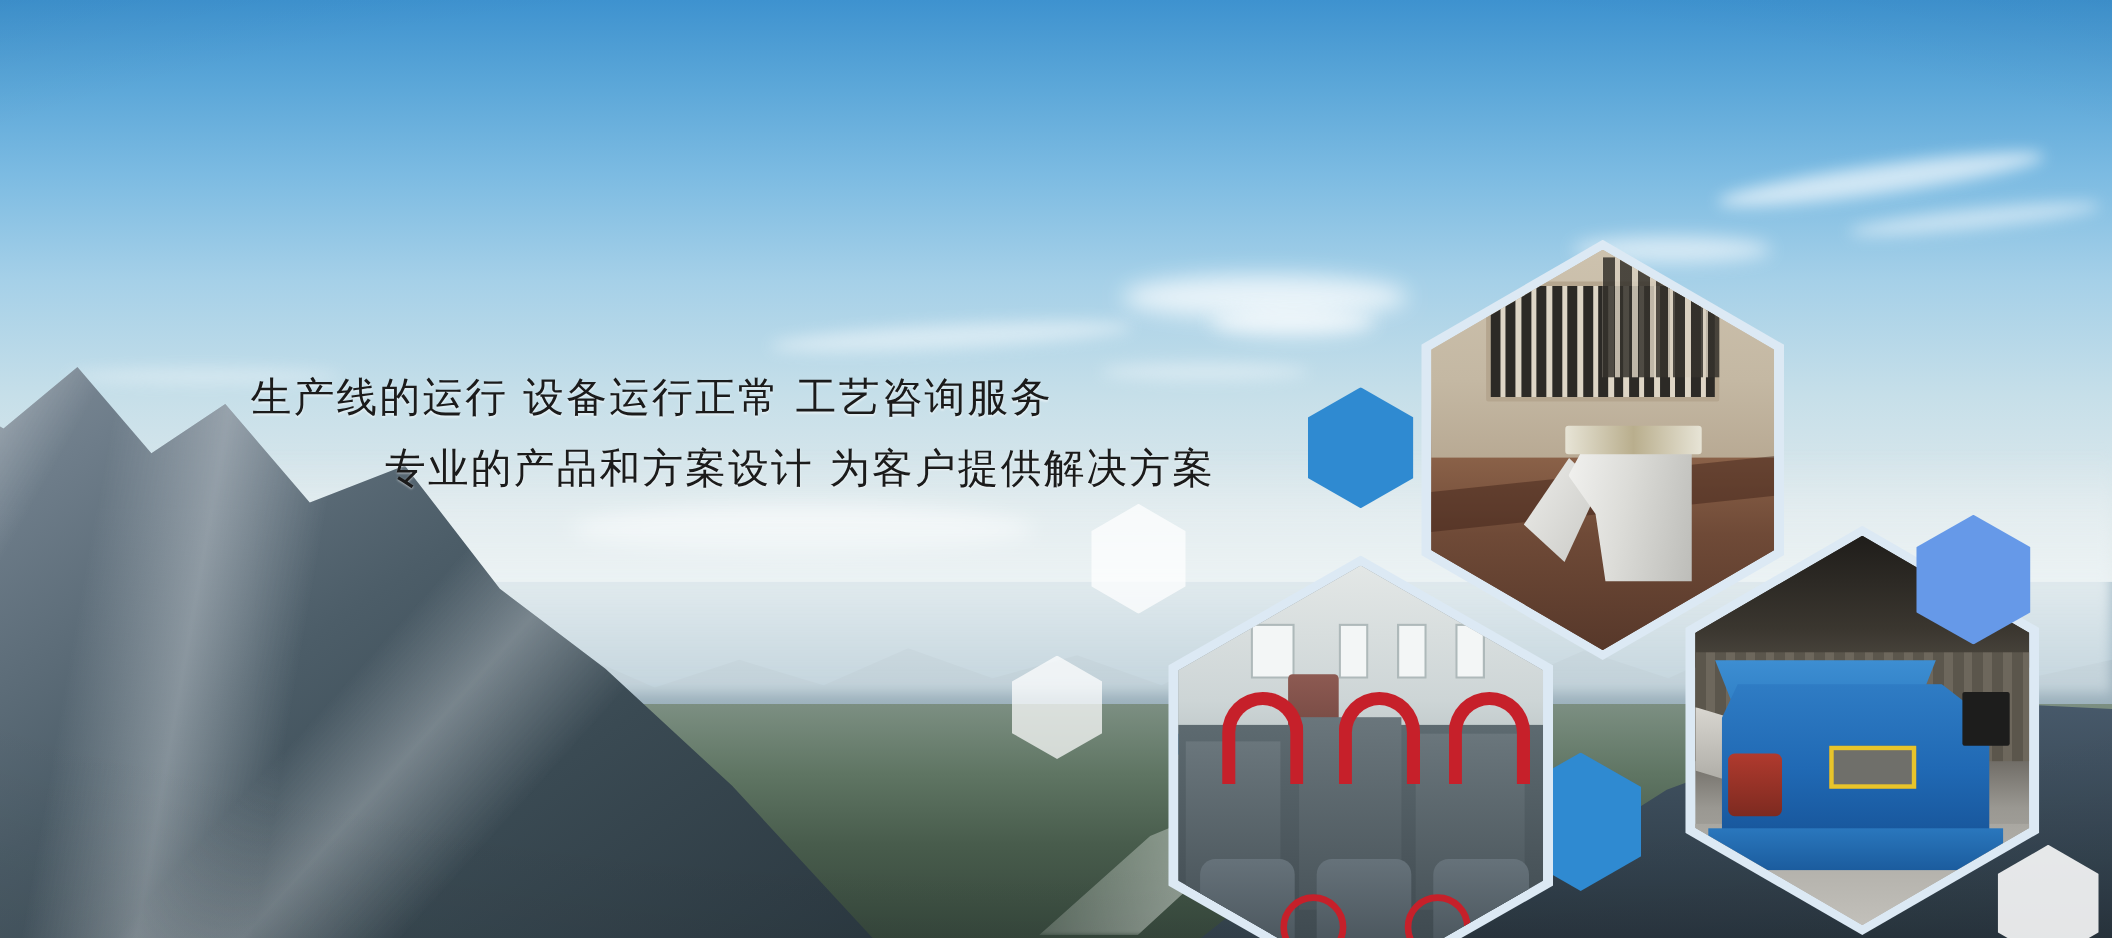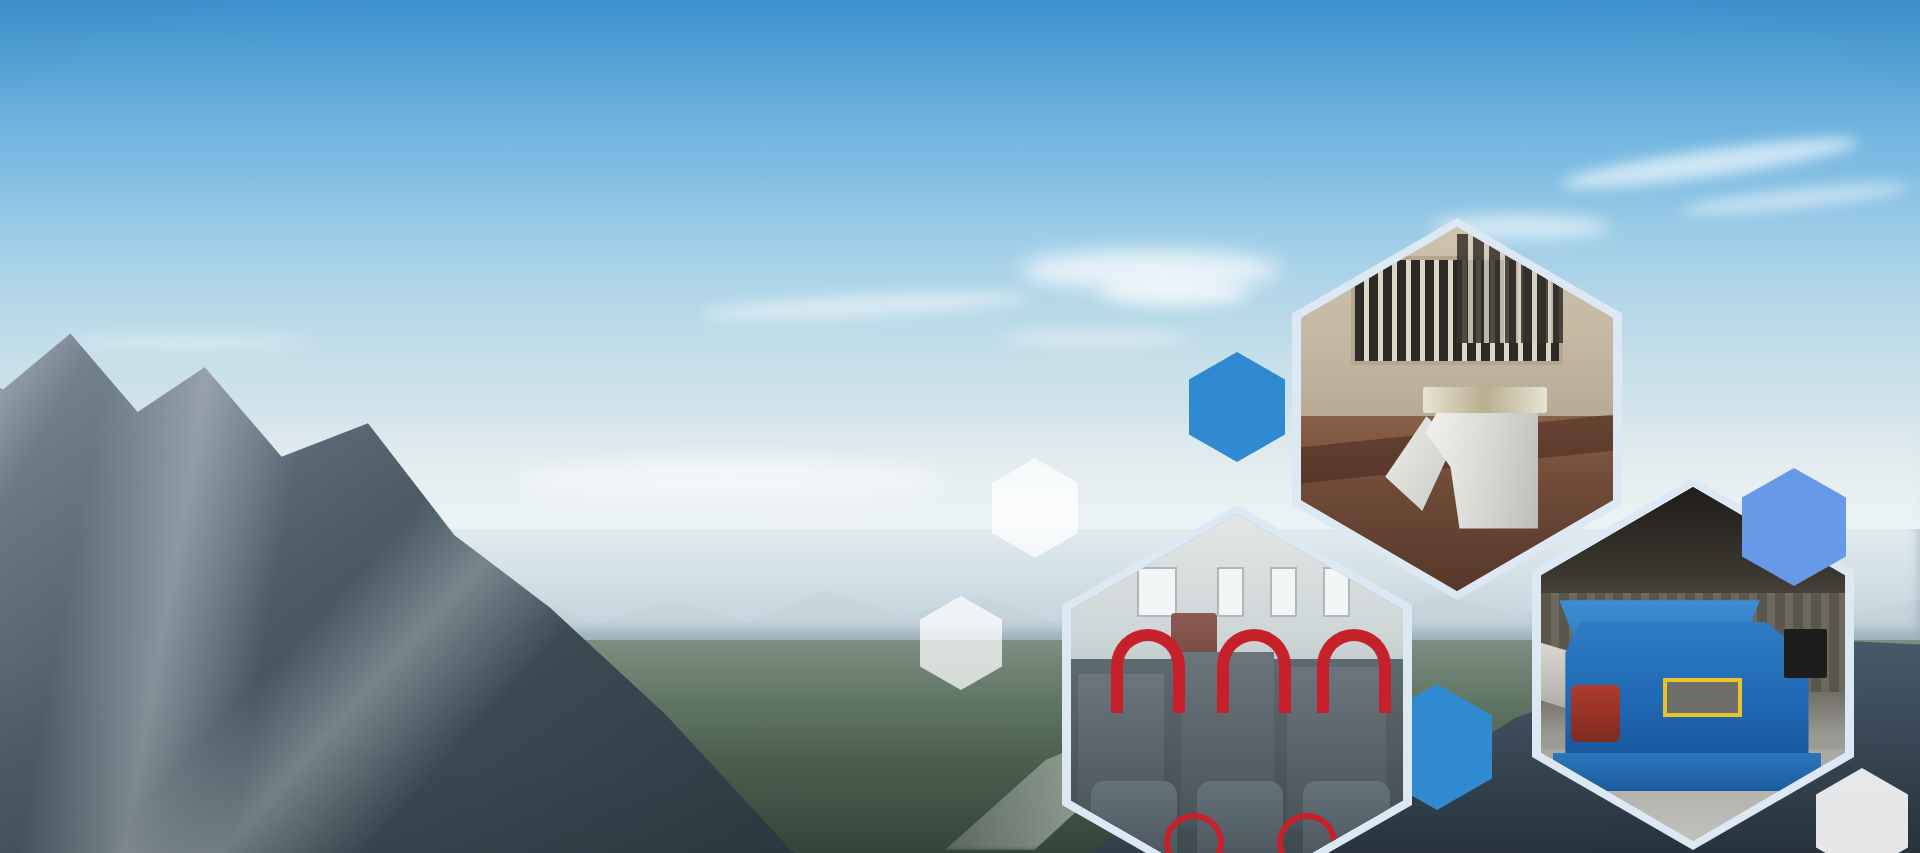--- a/index.html
+++ b/index.html
@@ -259,20 +259,24 @@
     <div class="haze"></div>
     <div class="valley"></div>
     <div class="river"></div>
     <div class="peak-mid-dark"></div>
     <div class="peak-left"></div>
     <div class="peak-left-snow"></div>
     <div class="peak-right"></div>
     <div class="vignette"></div>
   </div>
 
+  <div class="headline">
+    <span class="l1">生产线的运行 设备运行正常 工艺咨询服务</span>
+    <span class="l2">专业的产品和方案设计  为客户提供解决方案</span>
+  </div>
 
   <div class="hex hx-white-1"></div>
   <div class="hex hx-white-2"></div>
   <div class="hex hx-blue-2"></div>
   <div class="hex hx-blue-3"></div>
   <div class="hex hx-white-3"></div>
 
   <div class="hex-photo p2">
     <div class="inner">
       <div class="ph2">

